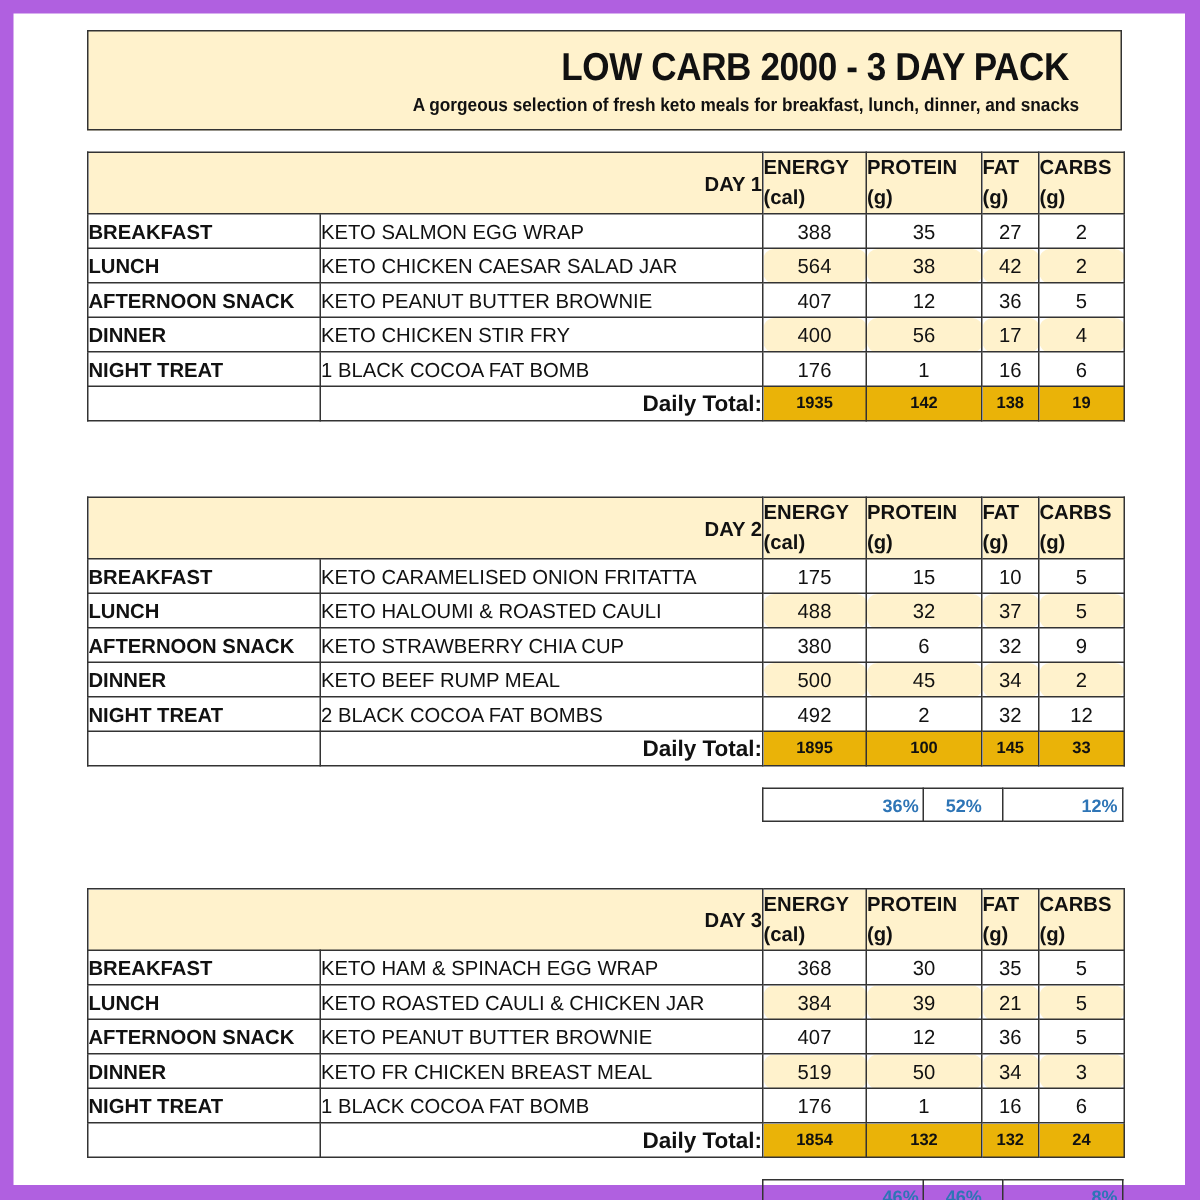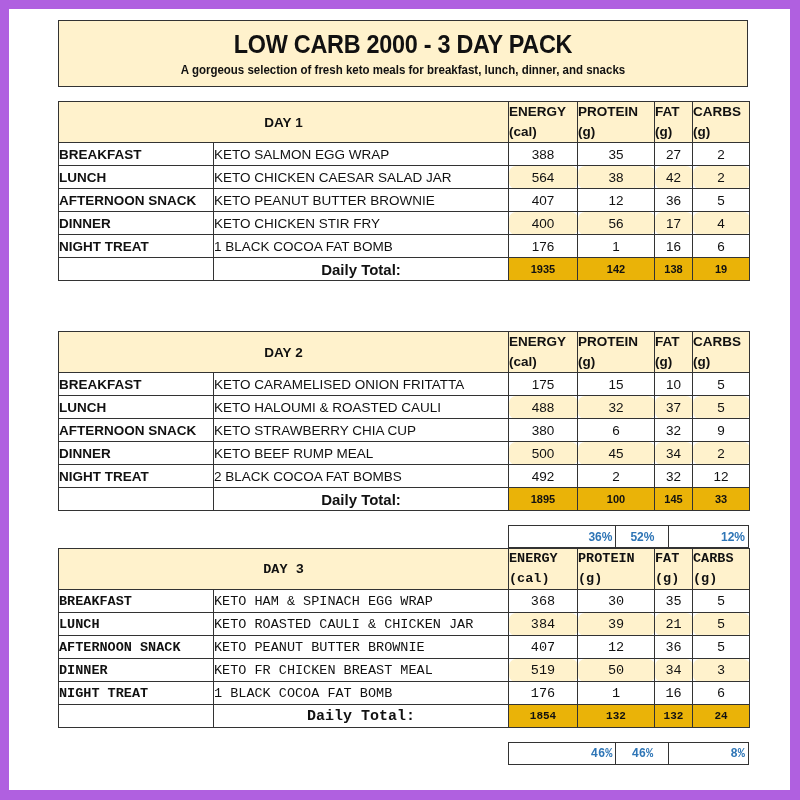--- a/index.html
+++ b/index.html
@@ -10,21 +10,21 @@
     color: #111;
   }
   .frame {
     position: absolute; left: 0; top: 0; width: 800px; height: 800px;
     box-sizing: border-box; border: 9px solid #b060e0; border-right-width: 10px; border-bottom-width: 10px;
     pointer-events: none;
   }
   .title-box {
     position: absolute; left: 58px; top: 20px; width: 690px; height: 67px;
     box-sizing: border-box; border: 1.5px solid #333; background: #fff2cc;
-    text-align: center;
+    text-align: right;
   }
   .title-box .title {
     font-weight: bold; font-size: 26px; margin-top: 8px; letter-spacing: -0.3px;
     transform: scaleX(0.9); transform-origin: center;
   }
   .title-box .subtitle {
     font-weight: bold; font-size: 12.5px; margin-top: 3px;
     transform: scaleX(0.92); transform-origin: center;
   }
   .day {
@@ -37,30 +37,30 @@
     border: 1.3px solid #333; padding: 0; height: 22px; font-size: 13.5px;
     overflow: hidden; white-space: nowrap;
   }
   col.c-slot { width: 155px; }
   col.c-meal { width: 295px; }
   col.c-energy { width: 69px; }
   col.c-protein { width: 77px; }
   col.c-fat { width: 38px; }
   col.c-carbs { width: 57px; }
   th.day-title {
-    background: #fff2cc; height: 54px; font-size: 24px; font-weight: bold; text-align: center;
+    background: #fff2cc; height: 54px; font-size: 24px; font-weight: bold; text-align: right;
   }
   th.col-head {
     background: #fff2cc; font-size: 12.5px; font-weight: bold; text-align: left; line-height: 20px;
   }
   td.slot { font-weight: bold; font-size: 12.5px; padding-left: 3px; }
   td.meal { font-size: 13px; padding-left: 3px; }
   td.num { text-align: center; font-size: 13px; }
   tr.shade td.num { background: #fff2cc; border-radius: 7px; }
-  tr.total td.label { font-weight: bold; font-size: 15px; text-align: center; }
+  tr.total td.label { font-weight: bold; font-size: 15px; text-align: right; }
   tr.total td.num { background: #eab308; font-weight: bold; font-size: 11px; }
   table.pct {
     border-collapse: collapse; table-layout: fixed; position: absolute; left: 450px; width: 241px;
   }
   table.pct td {
     border: 1.3px solid #333; height: 21px; padding: 0 3px 0 0; text-align: right;
     color: #2e75b6; font-weight: bold; font-size: 12px;
   }
   table.pct td.fat { text-align: center; padding: 0; }
 </style>
@@ -222,21 +222,21 @@
       <tbody>
           <tr>
         <td>36%</td>
         <td class="fat">52%</td>
         <td>12%</td>
       </tr>
     </tbody>
       </table>
   </div>
 
-  <div class="day" style="top: 548px; font-family: Liberation Mono, monospace;">
+  <div class="day" style="top: 592px;">
     <table class="meals">
       <colgroup>
         <col class="c-slot">
           <col class="c-meal">
           <col class="c-energy">
           <col class="c-protein">
           <col class="c-fat">
           <col class="c-carbs">
       </colgroup>
       <tbody>

